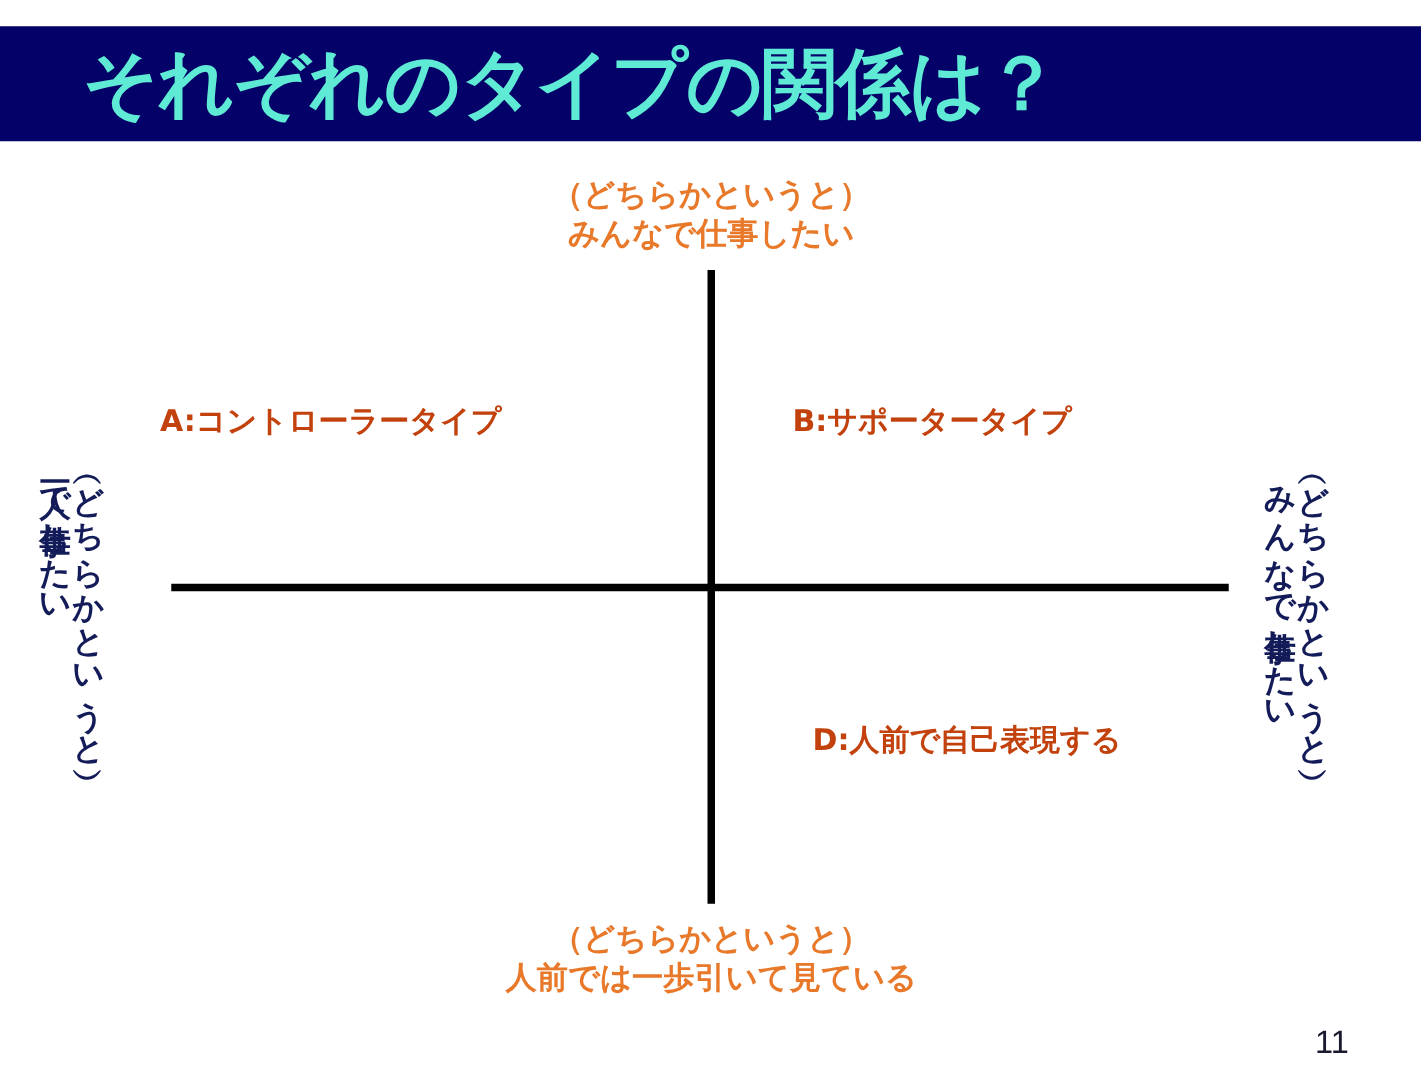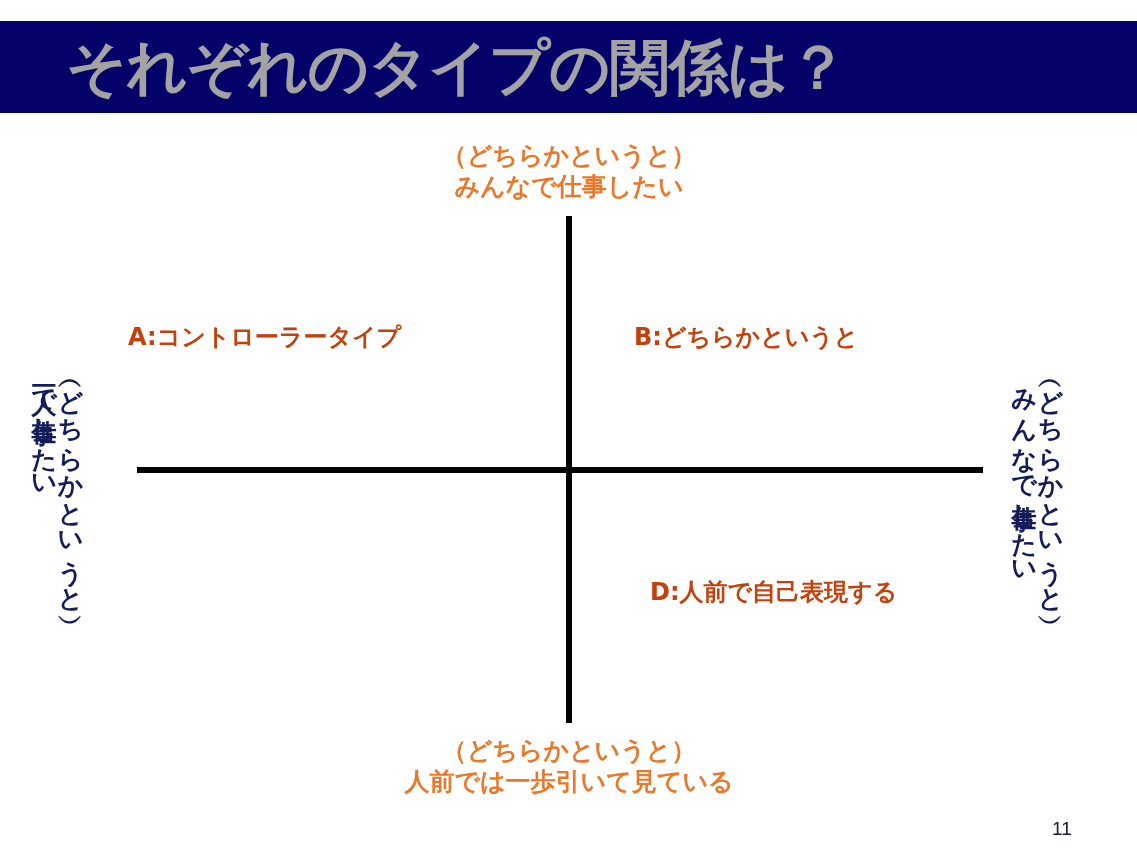--- a/index.html
+++ b/index.html
@@ -26,21 +26,21 @@
     top: 21px;
     width: 1137px;
     height: 92px;
     background: #040268;
   }
   .title-text {
     position: absolute;
     left: 66px;
     top: 50%;
     transform: translateY(-50%);
-    color: #a3a3a3;
+    color: #5eead4;
     font-size: 60px;
     font-weight: bold;
     letter-spacing: -1px;
     white-space: nowrap;
     line-height: 1;
     font-family: "DejaVu Sans", "Liberation Sans", sans-serif;
   }
 
   
   .axis-v {
@@ -122,21 +122,21 @@
   .quad-b { left: 634px; top: 325px; }
   .quad-c { left: 146px; top: 580px; }
   .quad-d { left: 650px; top: 580px; }
 
   
   .page-number {
     position: absolute;
     left: 1052px;
     top: 818px;
     color: #1a1a2e;
-    font-size: 19px;
+    font-size: 26px;
     font-weight: normal;
     font-family: "Liberation Sans", sans-serif;
   }
 </style>
 </head>
 <body>
 
 <div id="slide">
 
   <div class="title-bar">
@@ -160,18 +160,18 @@
     <div class="vcol">（どちらかというと）</div>
     <div class="vcol">一人で仕事したい</div>
   </div>
 
   <div class="cap-navy-wrap cap-right">
     <div class="vcol">（どちらかというと）</div>
     <div class="vcol">みんなで仕事したい</div>
   </div>
 
   <div class="quad quad-a">A:コントローラータイプ</div>
-  <div class="quad quad-b">B:どちらかというと</div>
+  <div class="quad quad-b">B:サポータータイプ</div>
   <div class="quad quad-d">D:人前で自己表現する</div>
 
   <div class="page-number">11</div>
 
 </div>
 
 </body></html>

